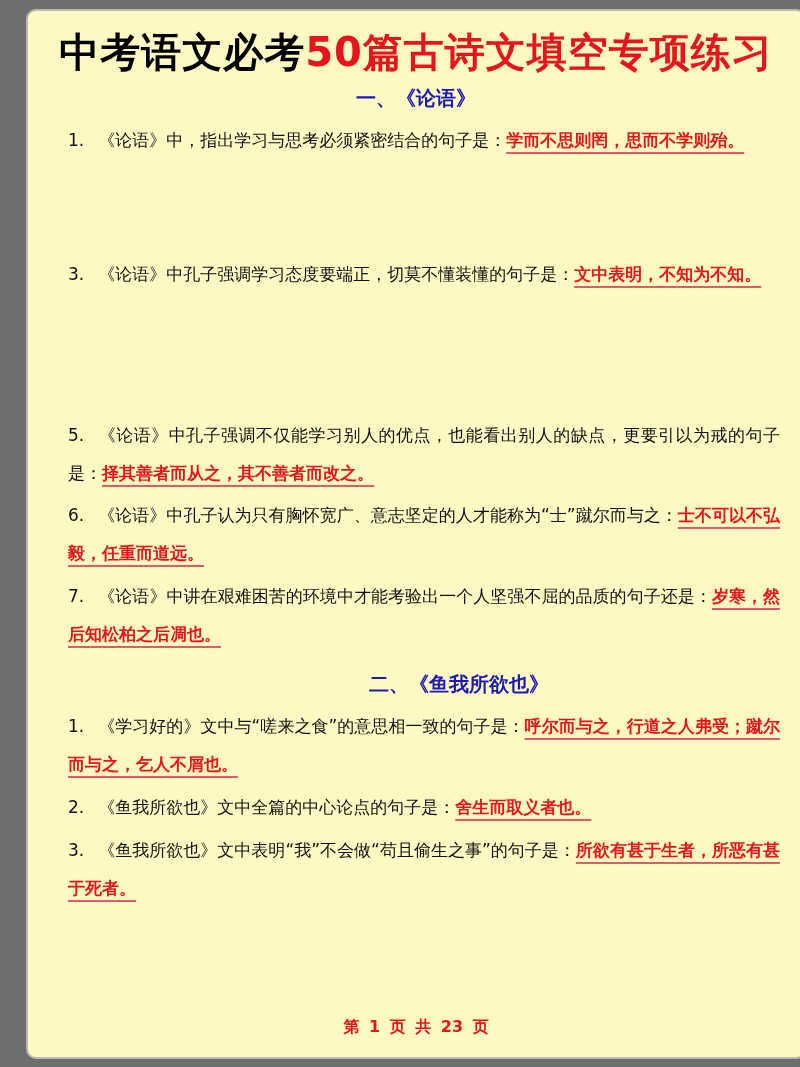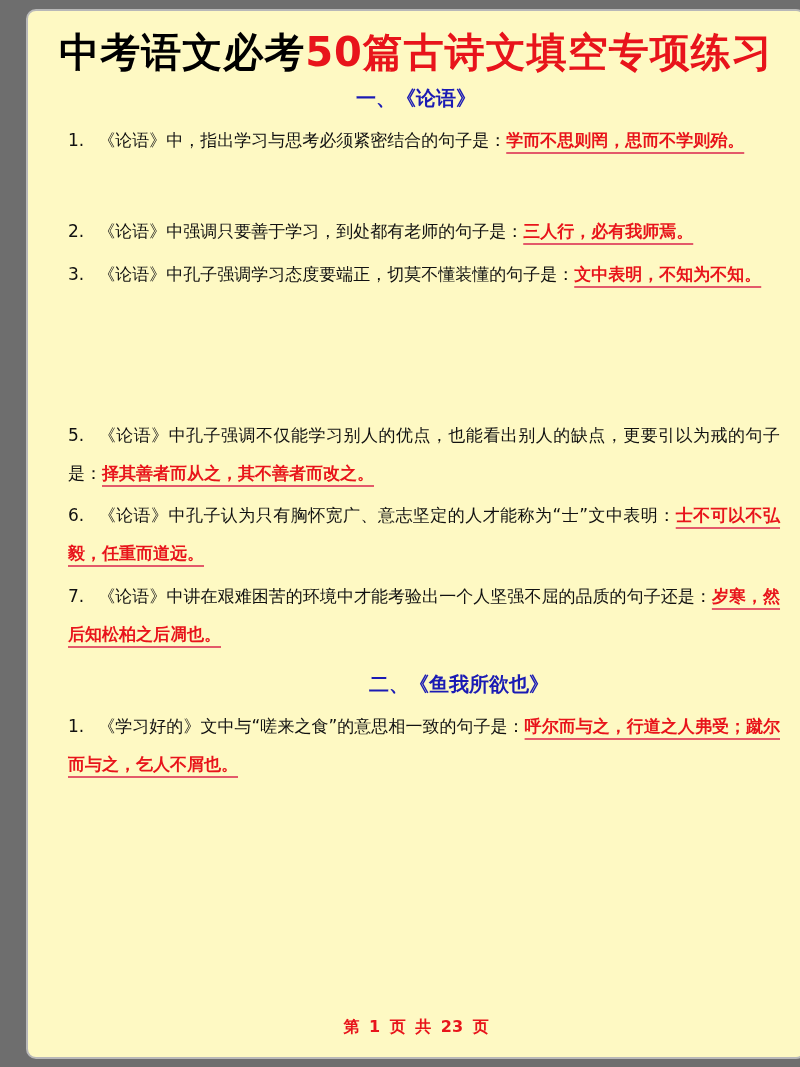--- a/index.html
+++ b/index.html
@@ -47,36 +47,39 @@
 <div class="page">
   <div class="title">
     <span class="black">中考语文必考</span><span class="red">50篇古诗文填空专项练习</span>
   </div>
 
   <div class="section-heading" style="top:74px;">一、《论语》</div>
 
   <div class="item" style="top:110px;">
     <span class="num">1.</span><span>《论语》中，指出学习与思考必须紧密结合的句子是：</span><span class="answer">学而不思则罔，思而不学则殆。</span>
   </div>
-  <div class="item" style="top:201px;">
-    <span class="num">2.</span><span>《论语》中强调只要善于学习，到处都有老师的句子是：</span><span class="answer">三人行，必有我师焉。</span>
-  </div>
   <div class="item" style="top:244px;">
     <span class="num">3.</span><span>《论语》中孔子强调学习态度要端正，切莫不懂装懂的句子是：</span><span class="answer">文中表明，不知为不知。</span>
   </div>
   <div class="item" style="top:405px;">
     <span class="num">5.</span><span>《论语》中孔子强调不仅能学习别人的优点，也能看出别人的缺点，更要引以为戒的句子是：</span><span class="answer">择其善者而从之，其不善者而改之。</span>
   </div>
   <div class="item" style="top:485px;">
-    <span class="num">6.</span><span>《论语》中孔子认为只有胸怀宽广、意志坚定的人才能称为“士”文中表明：</span><span class="answer">士不可以不弘毅，任重而道远。</span>
+    <span class="num">6.</span><span>《论语》中孔子认为只有胸怀宽广、意志坚定的人才能称为“士”蹴尔而与之：</span><span class="answer">士不可以不弘毅，任重而道远。</span>
   </div>
   <div class="item" style="top:566px;">
     <span class="num">7.</span><span>《论语》中讲在艰难困苦的环境中才能考验出一个人坚强不屈的品质的句子还是：</span><span class="answer">岁寒，然后知松柏之后凋也。</span>
   </div>
 
   <div class="section-heading" style="top:660px;padding-left:43px;">二、《鱼我所欲也》</div>
 
   <div class="item" style="top:696px;">
     <span class="num">1.</span><span>《学习好的》文中与“嗟来之食”的意思相一致的句子是：</span><span class="answer">呼尔而与之，行道之人弗受；蹴尔而与之，乞人不屑也。</span>
   </div>
+  <div class="item" style="top:777px;">
+    <span class="num">2.</span><span>《鱼我所欲也》文中全篇的中心论点的句子是：</span><span class="answer">舍生而取义者也。</span>
+  </div>
+  <div class="item" style="top:820px;">
+    <span class="num">3.</span><span>《鱼我所欲也》文中表明“我”不会做“苟且偷生之事”的句子是：</span><span class="answer">所欲有甚于生者，所恶有甚于死者。</span>
+  </div>
 
   <div class="footer">第 1 页 共 23 页</div>
 </div>
 
 </body></html>

